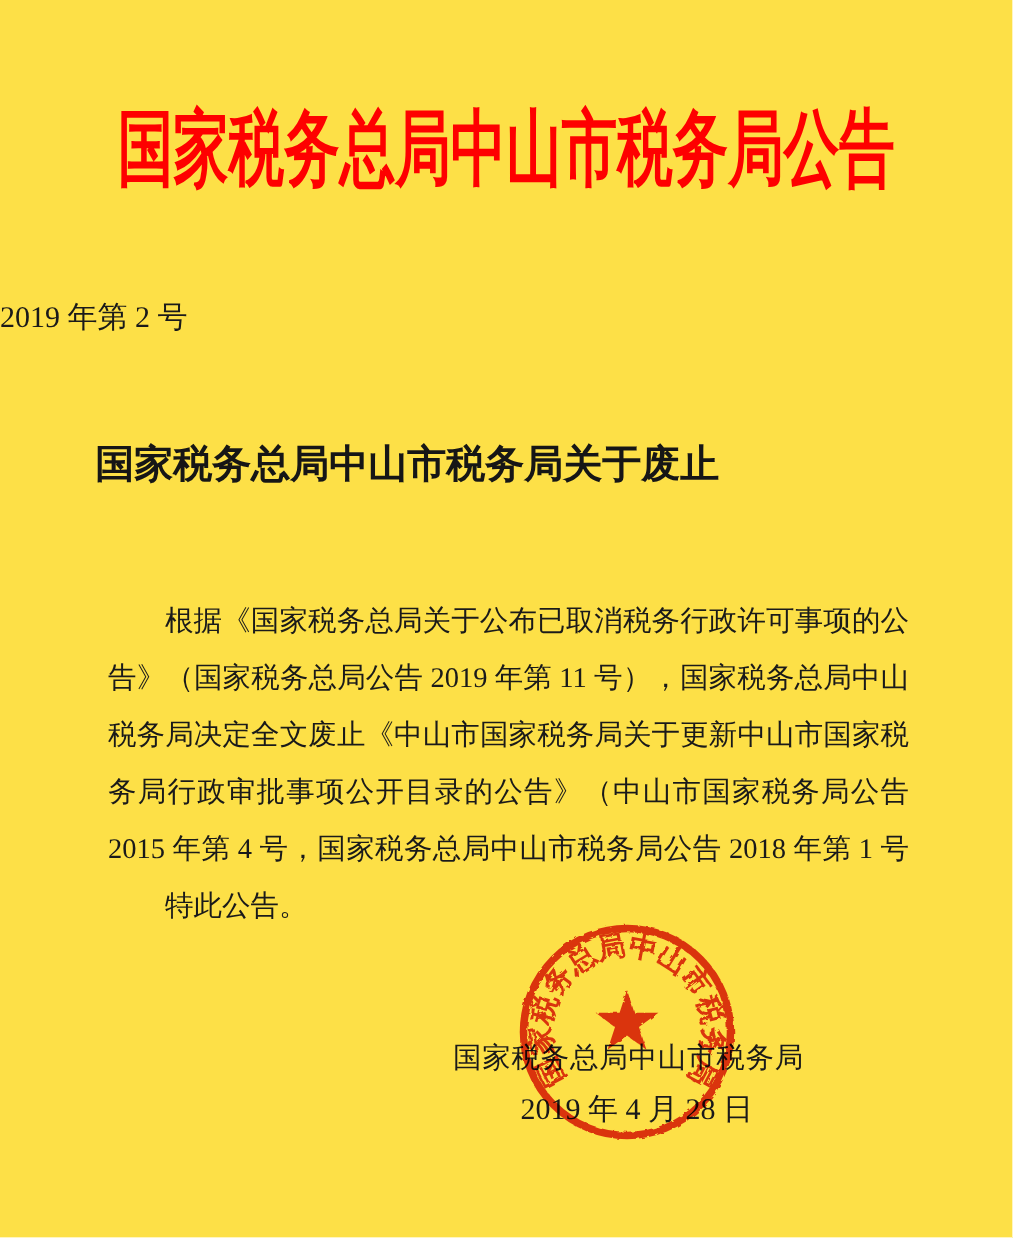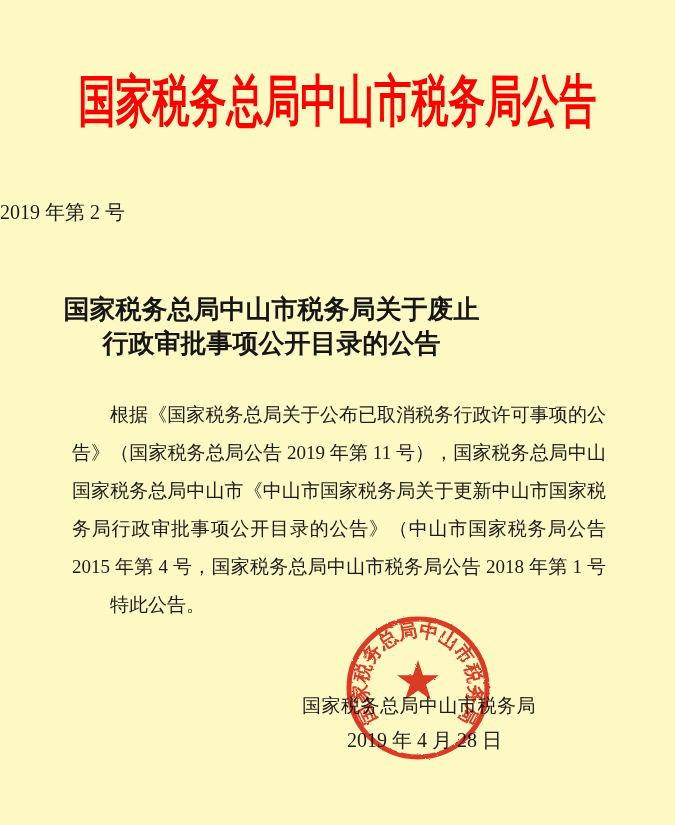--- a/index.html
+++ b/index.html
@@ -1,21 +1,21 @@
 <!DOCTYPE html>
 <html><head>
 <meta charset="utf-8">
 <style>
   * { margin: 0; padding: 0; box-sizing: border-box; }
   html, body { background: #ffffff; }
   .page {
     position: relative;
     width: 675px;
     height: 825px;
-    background: #fef9c3;
+    background: #fde047;
     overflow: hidden;
     font-family: "Liberation Serif", "DejaVu Serif", serif;
     color: #111111;
   }
   .main-title {
     position: absolute;
     top: 73px;
     left: 0;
     width: 675px;
     text-align: center;
@@ -109,27 +109,26 @@
 <body>
 
 <div class="page">
 
   <div class="main-title" style="color: rgb(254, 0, 0);">国家税务总局中山市税务局公告</div>
 
   <div class="doc-number">2019 年第 2 号</div>
 
   <div class="doc-title">
     <div>国家税务总局中山市税务局关于废止</div>
-    <div>行政审批事项公开目录的公告</div>
   </div>
 
   <div class="body-text">
     <div class="body-line just indent">根据《国家税务总局关于公布已取消税务行政许可事项的公</div>
     <div class="body-line just">告》（国家税务总局公告 2019 年第 11 号），国家税务总局中山市</div>
-    <div class="body-line just">国家税务总局中山市《中山市国家税务局关于更新中山市国家税</div>
+    <div class="body-line just">税务局决定全文废止《中山市国家税务局关于更新中山市国家税</div>
     <div class="body-line just">务局行政审批事项公开目录的公告》（中山市国家税务局公告</div>
     <div class="body-line just">2015 年第 4 号，国家税务总局中山市税务局公告 2018 年第 1 号</div>
     <div class="body-line indent">特此公告。</div>
   </div>
 
   <div class="signature">国家税务总局中山市税务局</div>
 
   <div class="sign-date">2019 年 4 月 28 日</div>
 
   <div class="seal">

